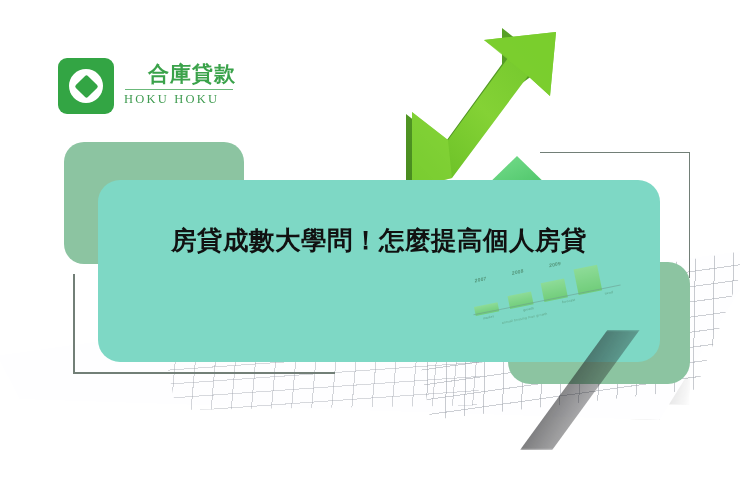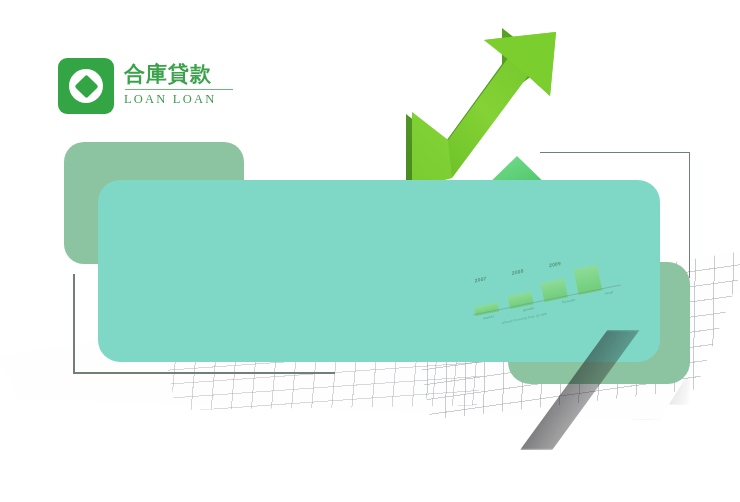--- a/index.html
+++ b/index.html
@@ -101,21 +101,21 @@
     display:flex;align-items:center;justify-content:center;
   }
   .logo-ring{
     width:34px;height:34px;border-radius:50%;
     background:#ffffff;display:flex;align-items:center;justify-content:center;
   }
   .logo-dia{width:17px;height:17px;background:#33a544;transform:rotate(45deg);border-radius:2px;}
   .logo-text{position:absolute;left:66px;top:6px;width:112px;}
   .logo-cn{
     font-family:"DejaVu Sans", sans-serif;
-    font-size:21px;font-weight:bold;color:#3aa24a;letter-spacing:1px;line-height:24px;white-space:nowrap;
+    font-size:21px;font-weight:bold;color:#3aa24a;letter-spacing:1px;line-height:24px;white-space:nowrap;text-align:right;
   }
   .logo-rule{width:108px;height:1px;background:#6bb97a;margin:3px 0 2px 1px;}
   .logo-en{
     font-family:"Liberation Serif", serif;
     font-size:12.5px;color:#3f9b50;letter-spacing:2.2px;white-space:nowrap;
   }
 
   
   .headline{
     position:absolute;left:98px;top:224px;width:562px;
@@ -283,28 +283,29 @@
   </div>
 
   <div class="diag-shadow"></div>
 
   <div class="frame-tr"></div>
   <div class="frame-tr-v"></div>
   <div class="frame-bl-v"></div>
   <div class="frame-bl-h"></div>
 
   <div class="headline">
+    <div>房貸成數大學問！怎麼提高個人房貸</div>
   </div>
 
   <div class="logo">
     <div class="logo-mark">
       <div class="logo-ring">
         <div class="logo-dia"></div>
       </div>
     </div>
     <div class="logo-text">
       <div class="logo-cn">合庫貸款</div>
       <div class="logo-rule"></div>
-      <div class="logo-en">LOAN LOAN</div>
+      <div class="logo-en">HOKU HOKU</div>
     </div>
   </div>
 
 </div>
 
 </body></html>

